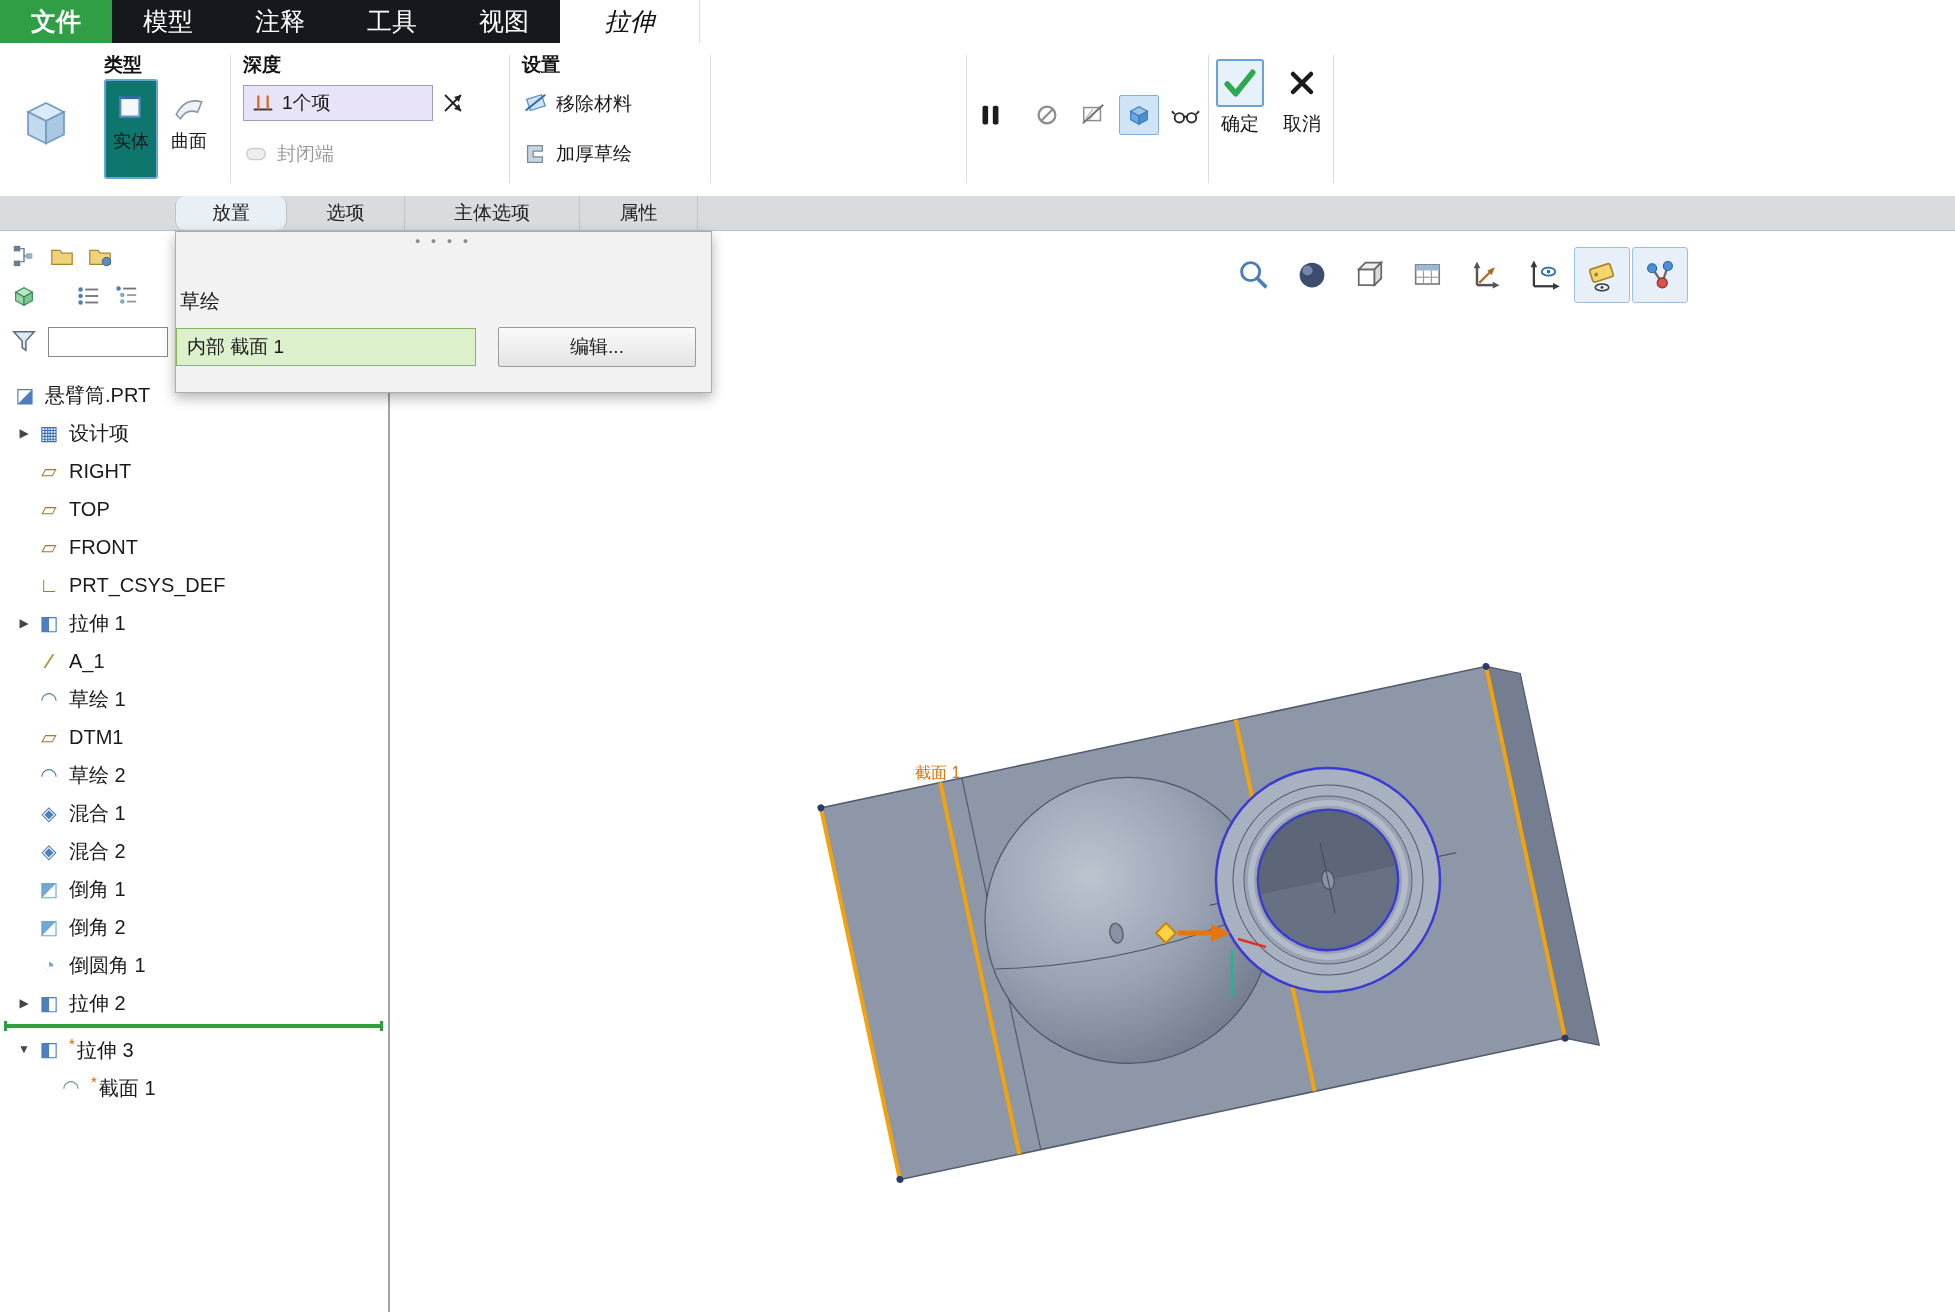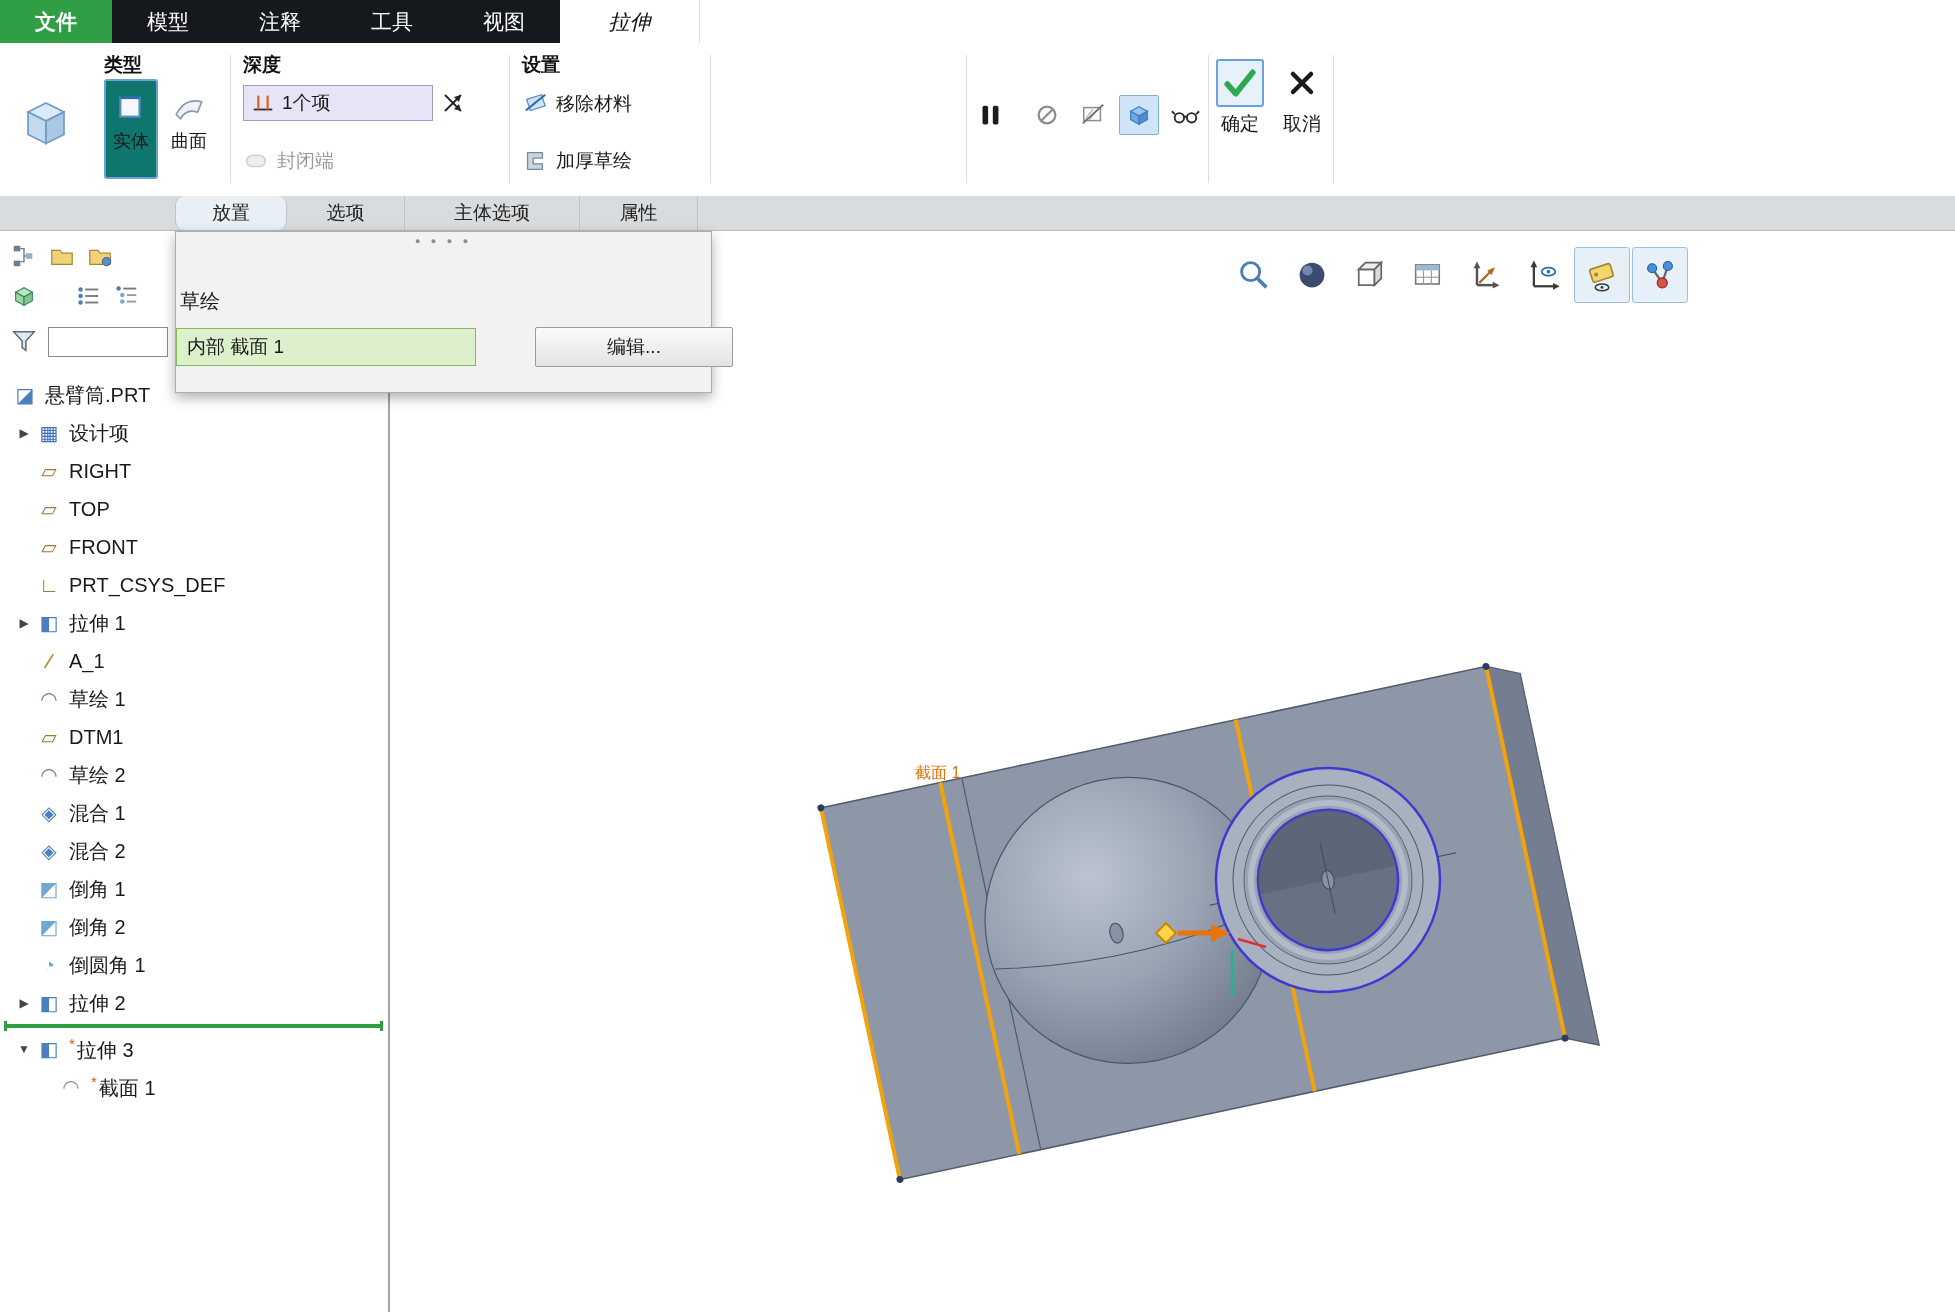--- a/index.html
+++ b/index.html
@@ -2,21 +2,21 @@
 <html><head>
 <meta charset="utf-8">
 <style>
   * { margin:0; padding:0; box-sizing:border-box; }
   html,body { width:1955px; height:1312px; overflow:hidden; background:#fff;
     font-family:"Liberation Sans","DejaVu Sans",sans-serif; color:#1a1a1a; }
 
   
   #menubar { position:absolute; left:0; top:0; width:1955px; height:45px; display:flex; background:#fff; }
   .mtab { width:112px; height:43px; display:flex; align-items:center; justify-content:center;
-          font-size:21px; color:#fff; background:#15181d; cursor:default; }
+          font-size:25px; color:#fff; background:#15181d; cursor:default; }
   .mtab.file { background:#2f9e44; font-weight:bold; }
   .mtab.active { background:#fff; color:#111; font-style:italic; width:140px; border-right:1px solid #e0e0e0; }
   #menubar .mfiller { flex:1; background:#fff; }
 
   
   #ribbon { position:absolute; left:0; top:45px; width:1955px; height:151px; background:#fff; display:flex; }
   .rsep { width:1px; background:#dcdcdc; height:128px; margin-top:10px; }
   .rgroup { padding:6px 10px 0 12px; }
   .rtitle { font-size:19px; font-weight:bold; height:28px; line-height:28px; color:#111; }
   .big-tool { width:92px; display:flex; align-items:center; justify-content:center; }
@@ -25,21 +25,21 @@
           justify-content:flex-start; padding-top:8px; border:2px solid transparent; border-radius:3px; font-size:18px; }
   .vbtn.sel { border-color:#6aa2dc; background:#0f766e; }
   .vbtn .vlbl { margin-top:6px; }
   .typebtns { display:flex; }
 
   .depthrow { display:flex; align-items:center; height:40px; margin-top:4px; }
   .combo { width:190px; height:36px; background:#e9e3f7; border:1px solid #a49ac6; display:flex; align-items:center; padding:0 6px; }
   .combo .ctext { font-size:19px; margin-left:6px; }
   .sqbtn { width:32px; height:32px; display:flex; align-items:center; justify-content:center;
            border:1px solid transparent; border-radius:2px; margin-left:4px; background:#fff; }
-  .hrowbtn { display:flex; align-items:center; height:38px; margin-top:19px; font-size:19px; }
+  .hrowbtn { display:flex; align-items:center; height:38px; margin-top:12px; font-size:19px; }
   .hrowbtn .hlbl { margin-left:8px; }
   .hrowbtn.disabled { opacity:.45; }
 
   .cluster { display:flex; align-items:center; margin-top:0; height:140px; }
   .mini { width:40px; height:40px; display:flex; align-items:center; justify-content:center;
           border:1px solid transparent; border-radius:2px; margin:0 3px; }
   .mini.pressed { background:#cfe4f7; border-color:#7fb0dd; }
 
   .okcancel { display:flex; padding-top:14px; }
   .okbtn, .cxbtn { width:62px; display:flex; flex-direction:column; align-items:center; font-size:19px; }
@@ -60,21 +60,21 @@
   
   #placement-panel { position:absolute; left:175px; top:231px; width:537px; height:162px; background:#f2f2f2;
                      border:1px solid #adadad; box-shadow:0 5px 12px rgba(0,0,0,.3); z-index:50; }
   .grip { position:absolute; left:0; right:0; top:4px; text-align:center; color:#8a8a8a; font-size:9px; letter-spacing:4px; }
   .grip::before { content:"● ● ● ●"; }
   .sk-label { position:absolute; left:4px; top:56px; font-size:20px; }
   .sk-field { position:absolute; left:0; top:96px; width:300px; height:38px; background:#dcf0cc;
               border:1px solid #86b75a; font-size:19px; display:flex; align-items:center; padding-left:10px; }
   .edit-btn { position:absolute; left:322px; top:95px; width:198px; height:40px; font-size:19px;
               background:linear-gradient(#fafafa,#e4e4e4); border:1px solid #9a9a9a; border-radius:2px;
-              display:flex; align-items:center; justify-content:center;margin-left:37px; }
+              display:flex; align-items:center; justify-content:center; }
 
   
   #tree-panel { position:absolute; left:0; top:231px; width:390px; height:1197px; background:#fff;
                 border-right:2px solid #a3a3a3; }
   .ttool { position:absolute; display:flex; align-items:center; }
   .tbtn { width:32px; height:30px; display:flex; align-items:center; justify-content:center; margin-right:6px; }
   #tree-filter { position:absolute; left:48px; top:96px; width:120px; height:30px; border:1px solid #8a8a8a;
                  background:#fff; font-size:17px; padding:0 6px; }
   #tree-list { position:absolute; left:0; top:145px; right:1px; }
   .trow { height:38px; display:flex; align-items:center; font-size:20px; padding-left:12px; white-space:nowrap; }

